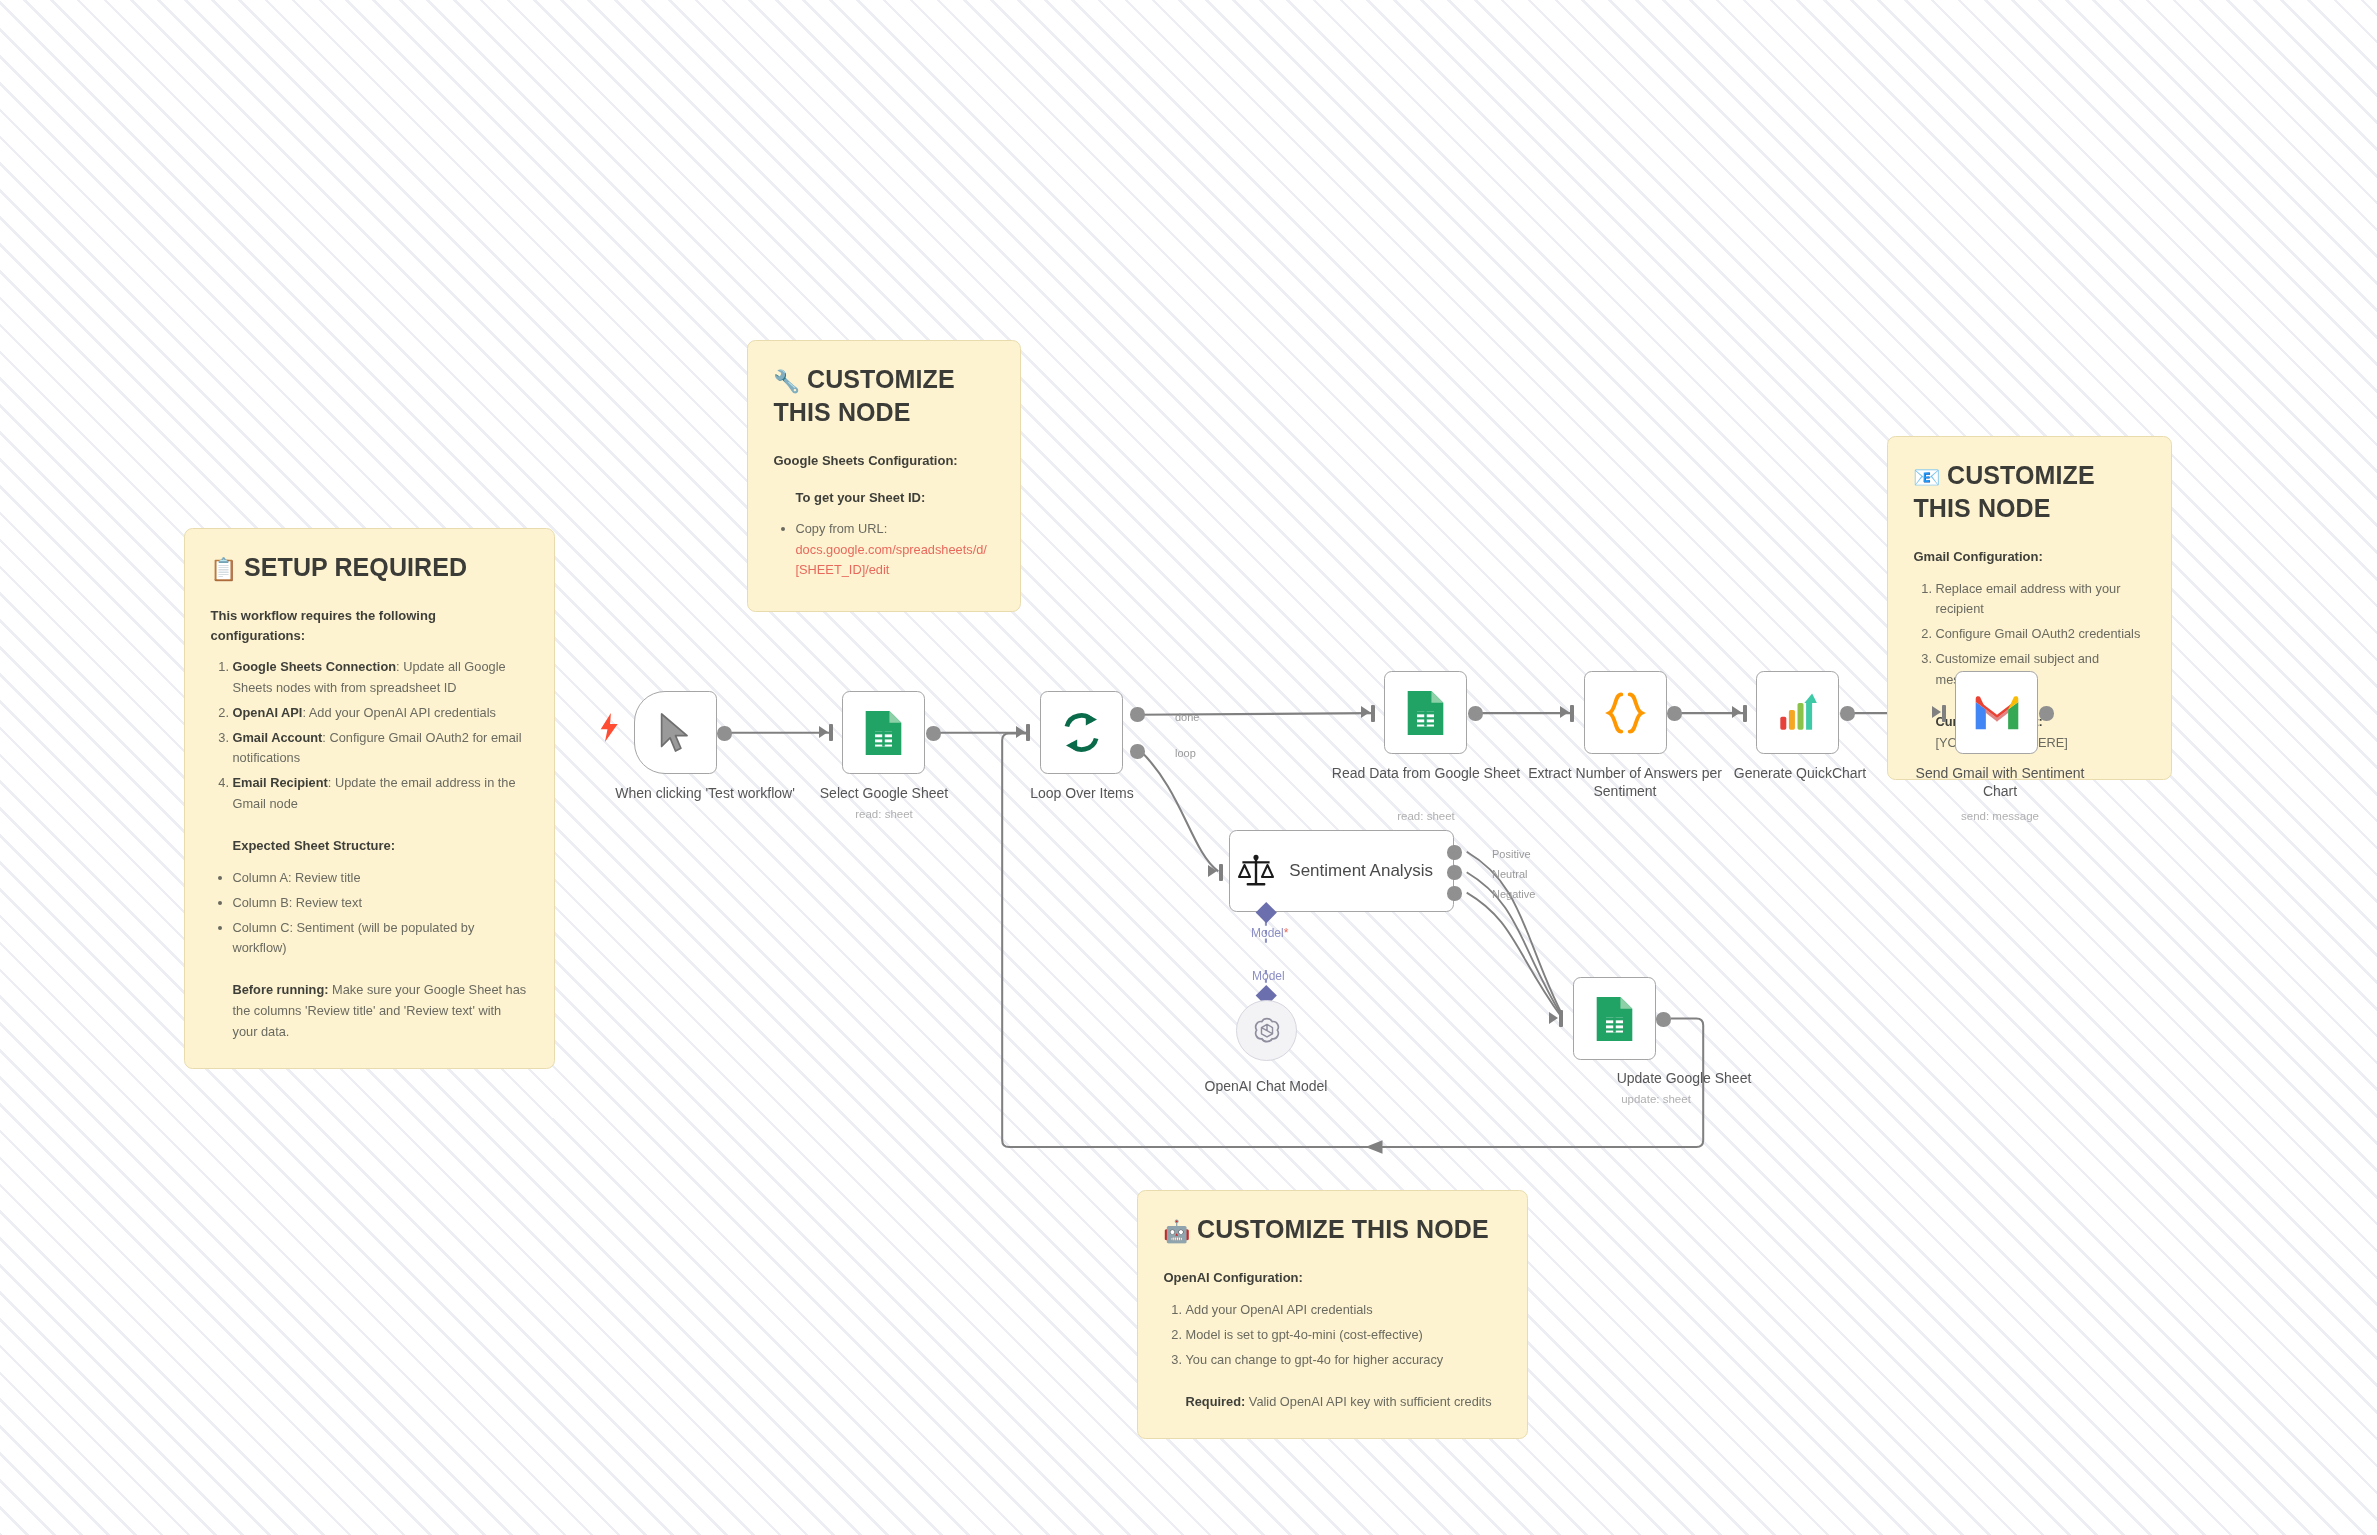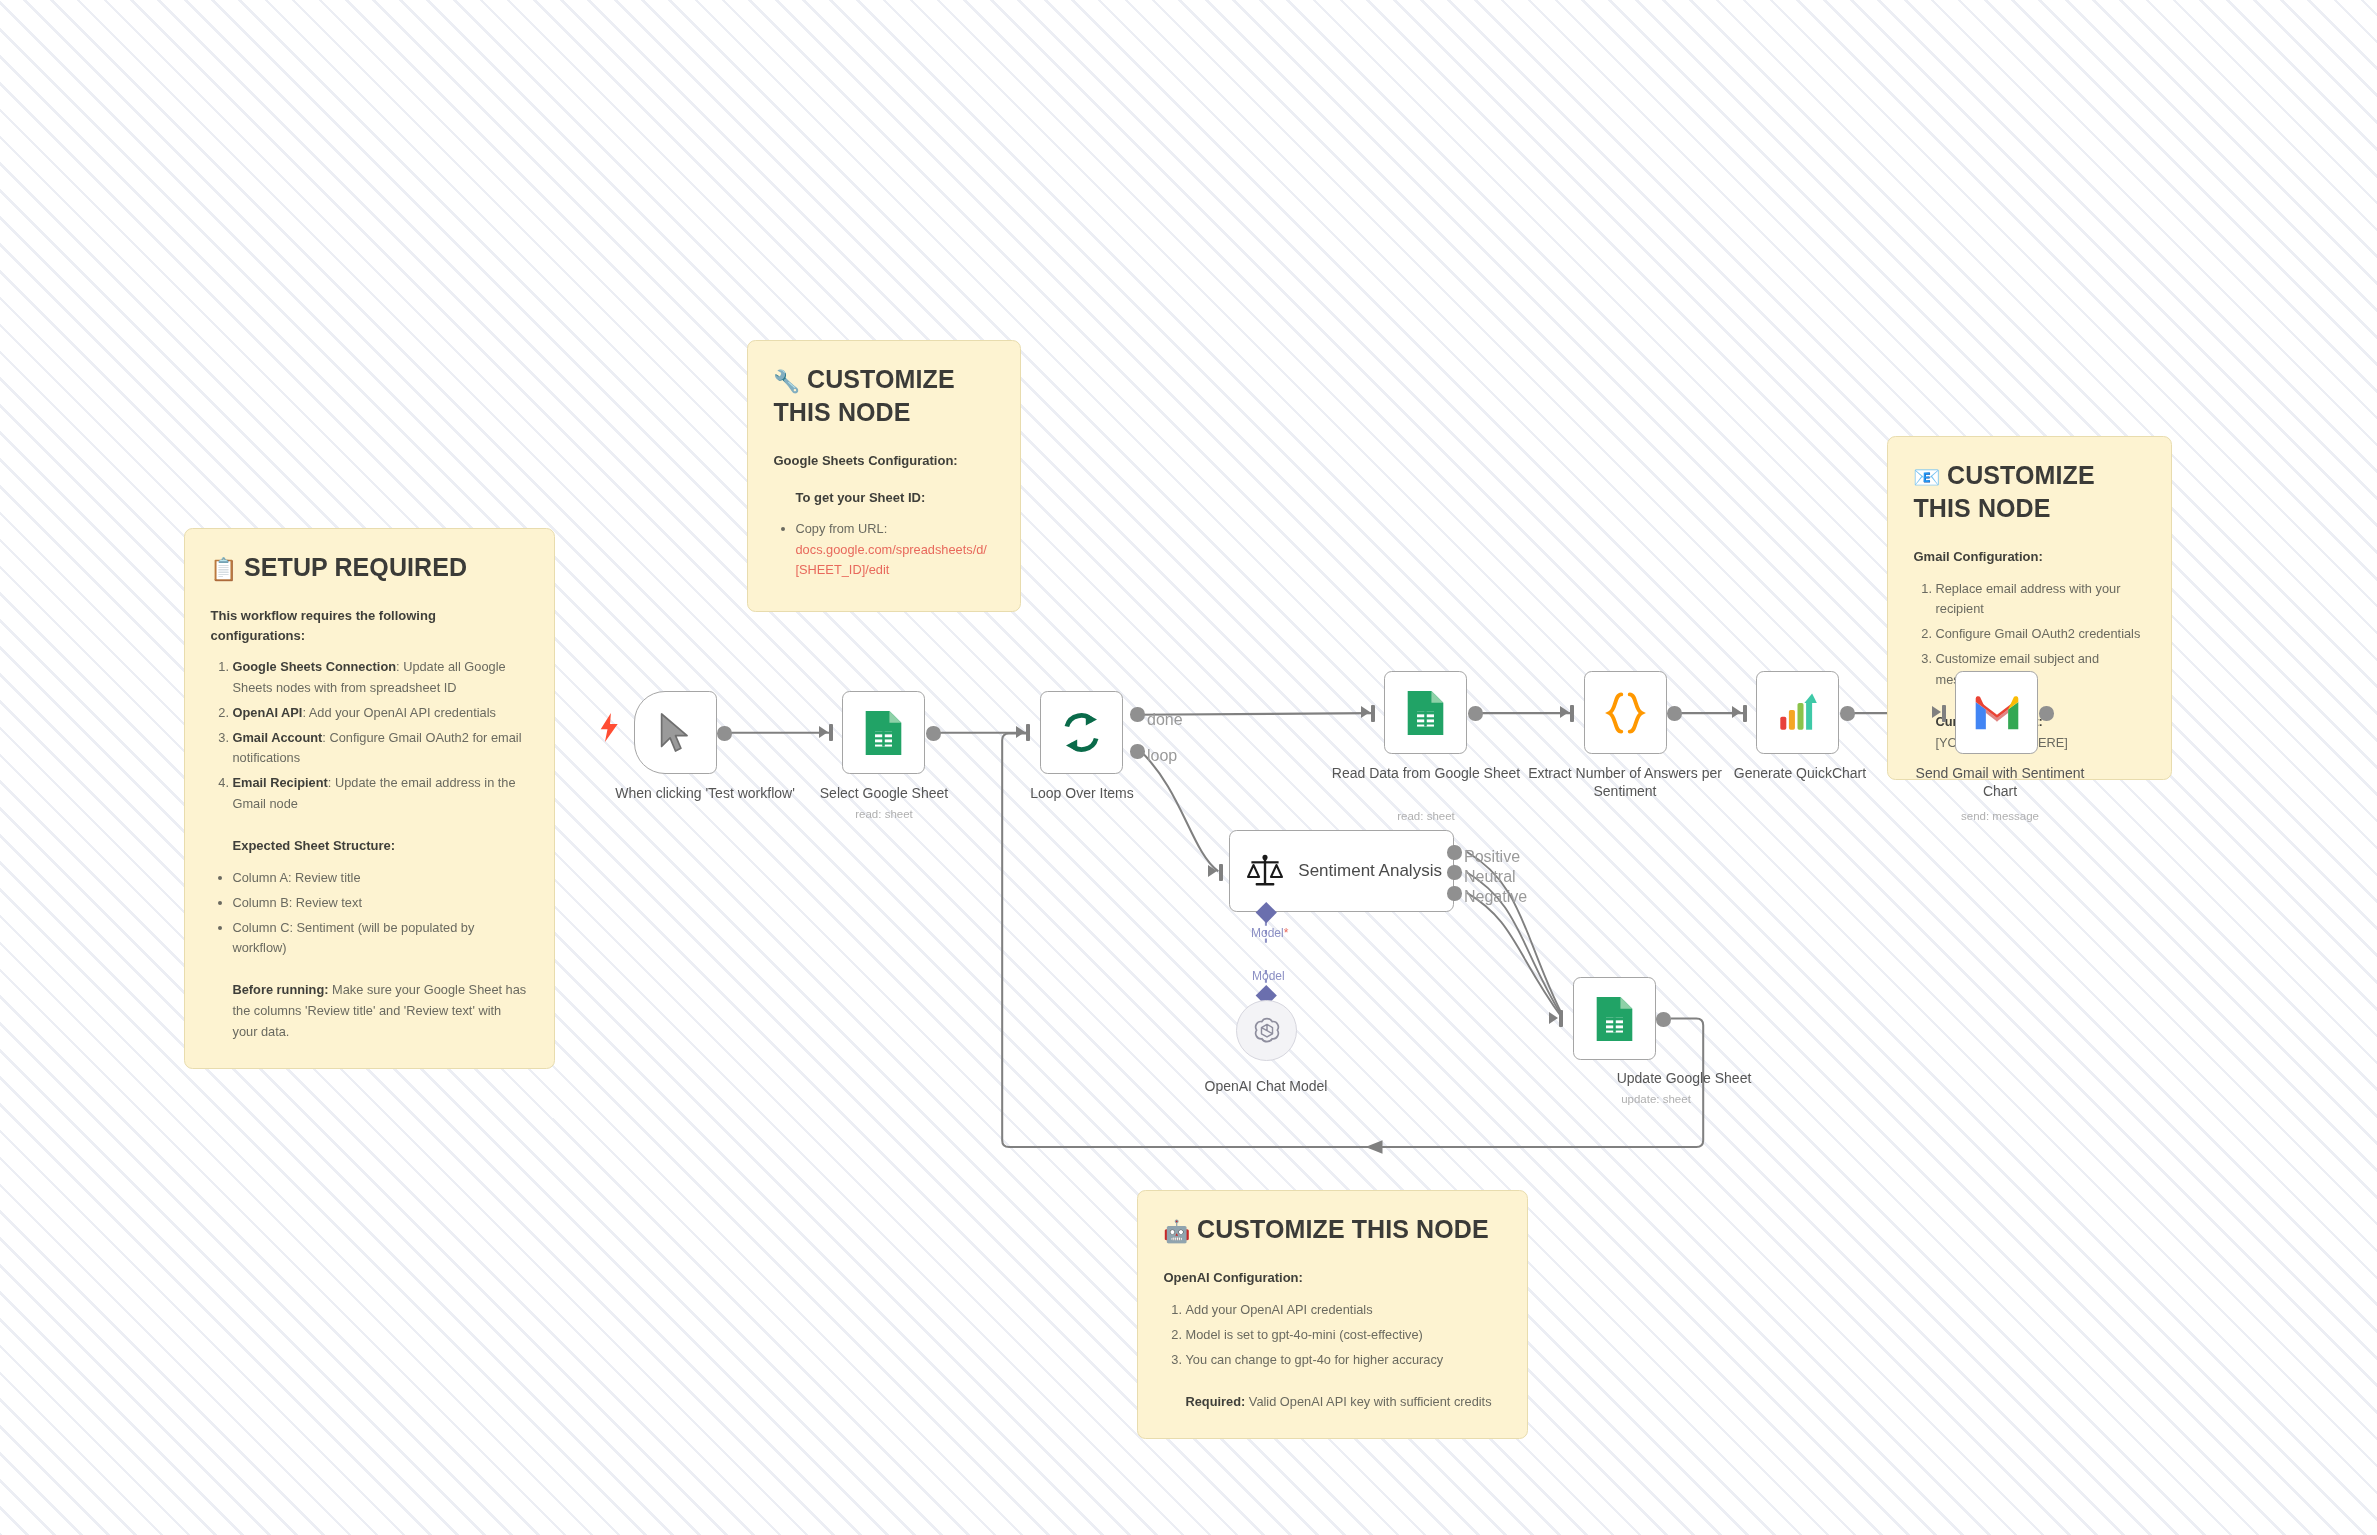--- a/index.html
+++ b/index.html
@@ -93,37 +93,38 @@
   #node-select-sheet { left: 842px; top: 691px; }
   #node-loop         { left: 1040px; top: 691px; }
   #node-read         { left: 1384px; top: 671px; }
   #node-extract      { left: 1584px; top: 671px; }
   #node-quickchart   { left: 1756px; top: 671px; }
   #node-gmail        { left: 1955px; top: 671px; }
   #node-update       { left: 1573px; top: 977px; }
 
   #node-sentiment {
     left: 1229px; top: 830px; width: 225px; height: 82px;
-    justify-content: flex-start; padding-left: 17px; gap: 15.3px;
+    justify-content: flex-start; padding-left: 8px; gap: 15.3px;
   }
   #node-sentiment .sent-text { font-size: 17px; color: #4a4a4a; }
 
   #node-openai {
     left: 1236px; top: 1000px; width: 61px; height: 61px;
     border-radius: 50%; background: #f3f3f6; border: 1.2px solid #d6d6de;
   }
 
   
   .port {
     position: absolute; width: 14.5px; height: 14.5px;
     border-radius: 50%; background: #909090;
   }
   .port-label {
-    position: absolute; font-size: 16px; color: #9a9a9a;
+    position: absolute; font-size: 11px; color: #9a9a9a;
     white-space: nowrap;
+    margin-left: 28px;
   }
   .arrow-in {
     position: absolute; width: 0; height: 0;
     border-top: 6.8px solid transparent;
     border-bottom: 6.8px solid transparent;
     border-left: 9.4px solid #808080;
   }
   .arrow-bar {
     position: absolute; width: 4.3px; height: 17px; background: #808080;
     border-radius: 0.9px;

